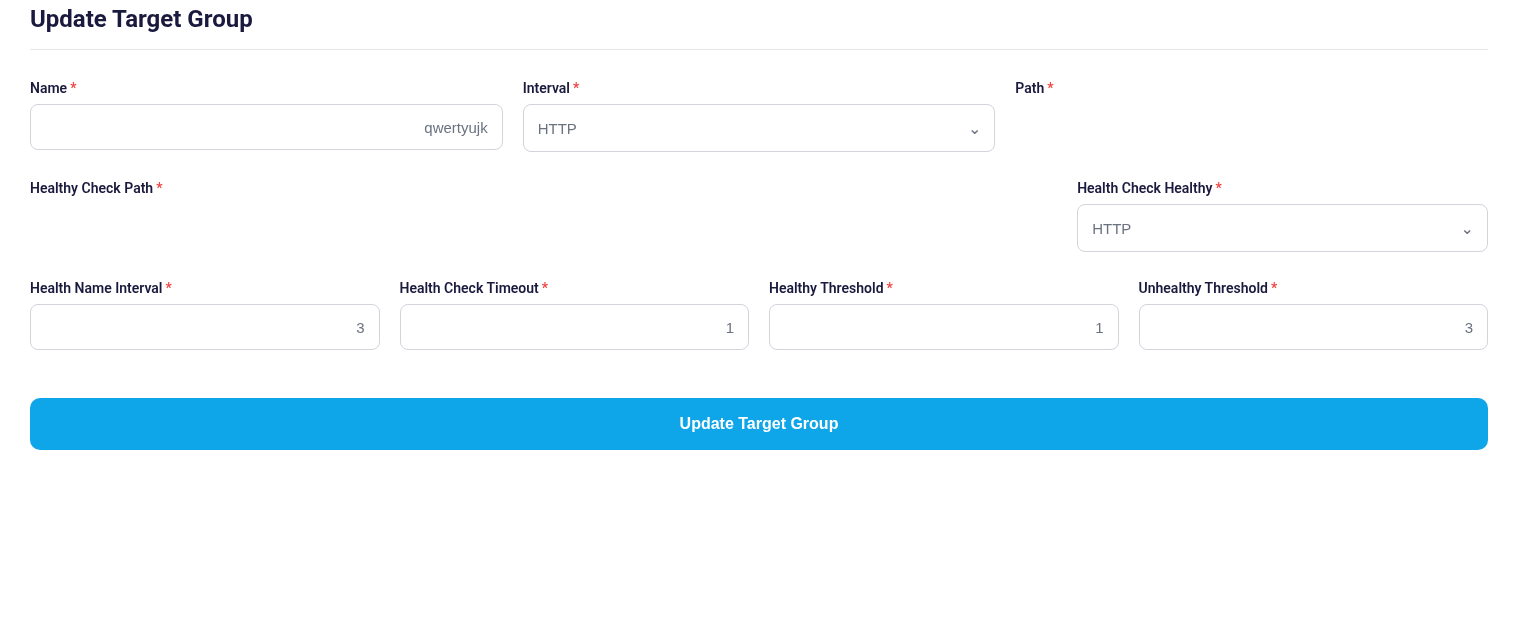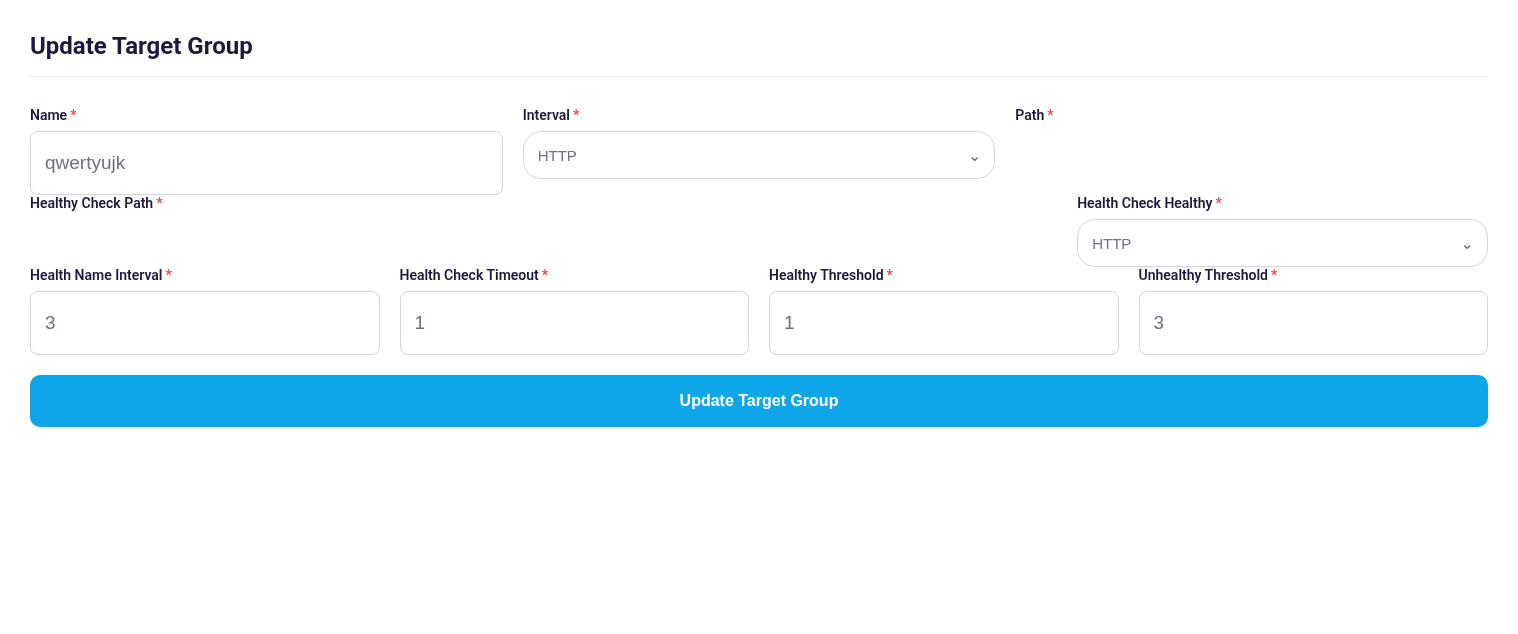--- a/index.html
+++ b/index.html
@@ -12,39 +12,40 @@
       font-family: -apple-system, BlinkMacSystemFont, 'Segoe UI', Roboto, sans-serif;
       background: #ffffff;
       color: #1a1a2e;
       min-height: 634px;
       padding: 0;
     }
 
     .page-container {
       max-width: 1518px;
       margin: 0 auto;
-      padding: 32px 30px 40px 30px;
+      padding: 5px 30px 40px 30px;
     }
 
     .page-title {
       font-size: 24px;
       font-weight: 700;
       color: #1a1a3e;
       margin-bottom: 16px;
     }
 
     .divider {
       border: none;
       border-top: 1px solid #e5e7eb;
       margin-bottom: 30px;
     }
 
     .form-section {
       display: flex;
       flex-direction: column;
+      gap: 28px;
     }
 
     .form-row {
       display: flex;
       gap: 20px;
       align-items: flex-start;
     }
 
     .form-group {
       display: flex;
@@ -88,41 +89,42 @@
       gap: 3px;
     }
 
     .required-star {
       color: #ef4444;
       font-size: 14px;
     }
 
     .form-input {
       width: 100%;
-      height: 64px;
+      height: 46px;
       border: 1px solid #d1d5db;
       border-radius: 8px;
       padding: 0 14px;
-      font-size: 19px;
+      font-size: 15px;
       color: #6b7280;
       background: #ffffff;
       outline: none;
       transition: border-color 0.2s;
+      text-align: right;
     }
 
     .form-select-wrapper {
       position: relative;
       width: 100%;
     }
 
     .form-select {
       width: 100%;
       height: 48px;
       border: 1px solid #d1d5db;
-      border-radius: 18px;
+      border-radius: 8px;
       padding: 0 40px 0 14px;
       font-size: 15px;
       color: #6b7280;
       background: #ffffff;
       outline: none;
       appearance: none;
       -webkit-appearance: none;
       cursor: pointer;
       transition: border-color 0.2s;
     }

